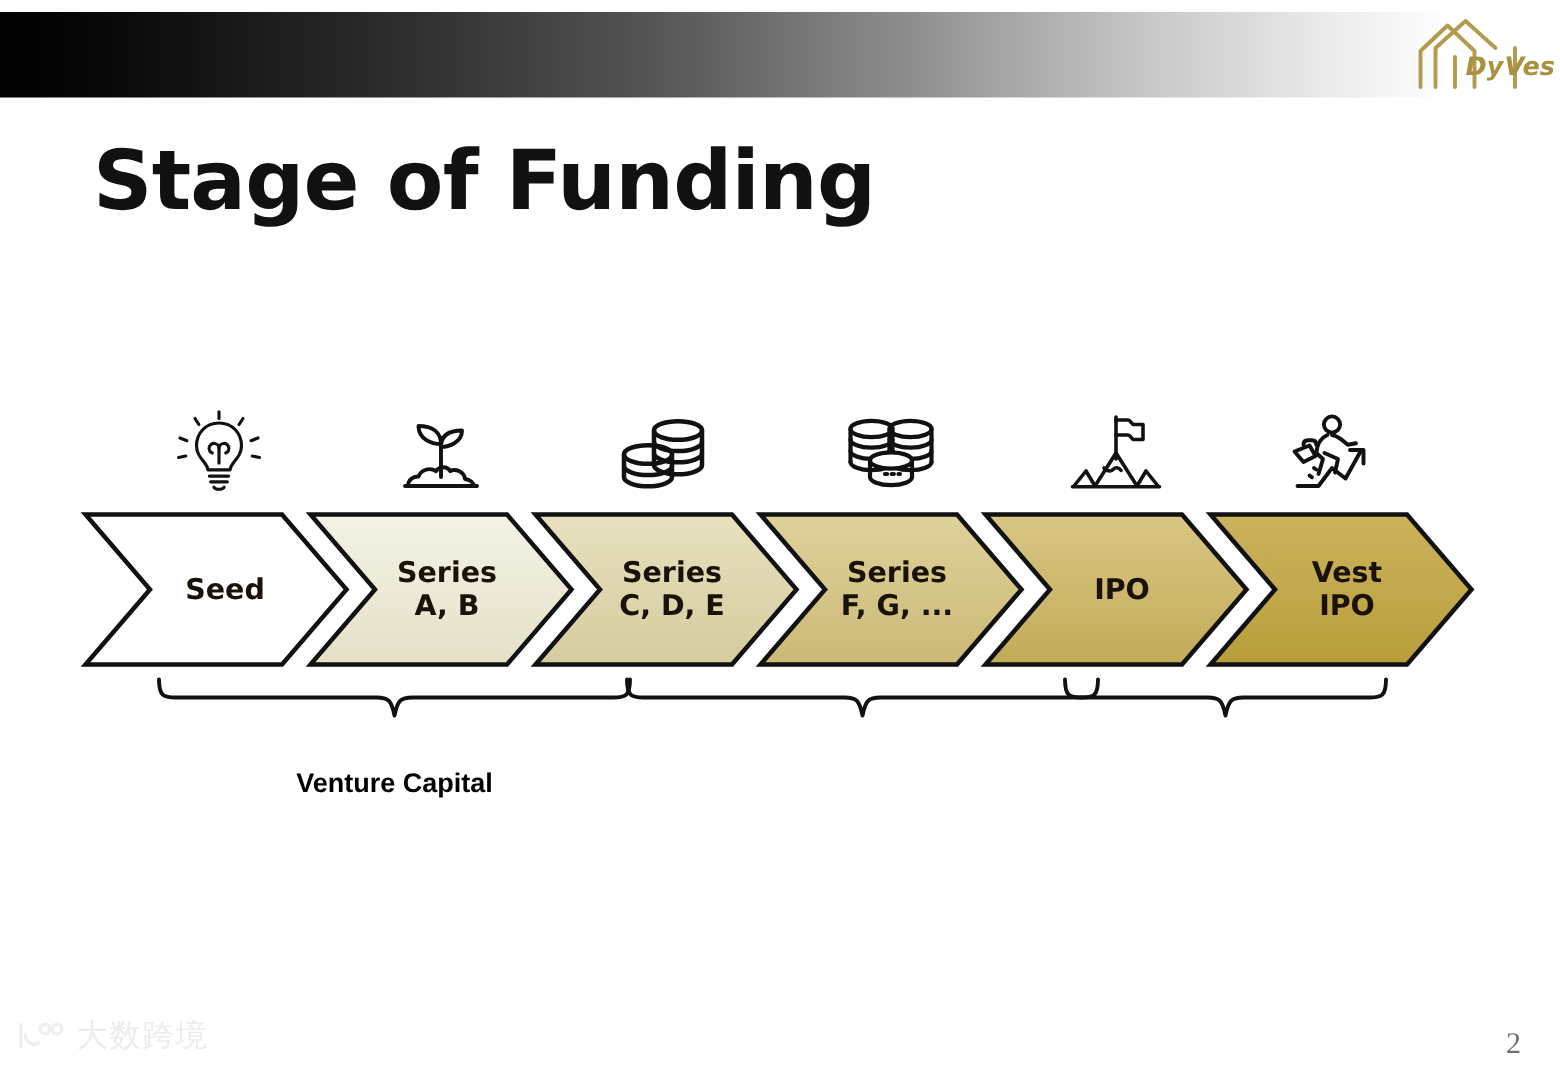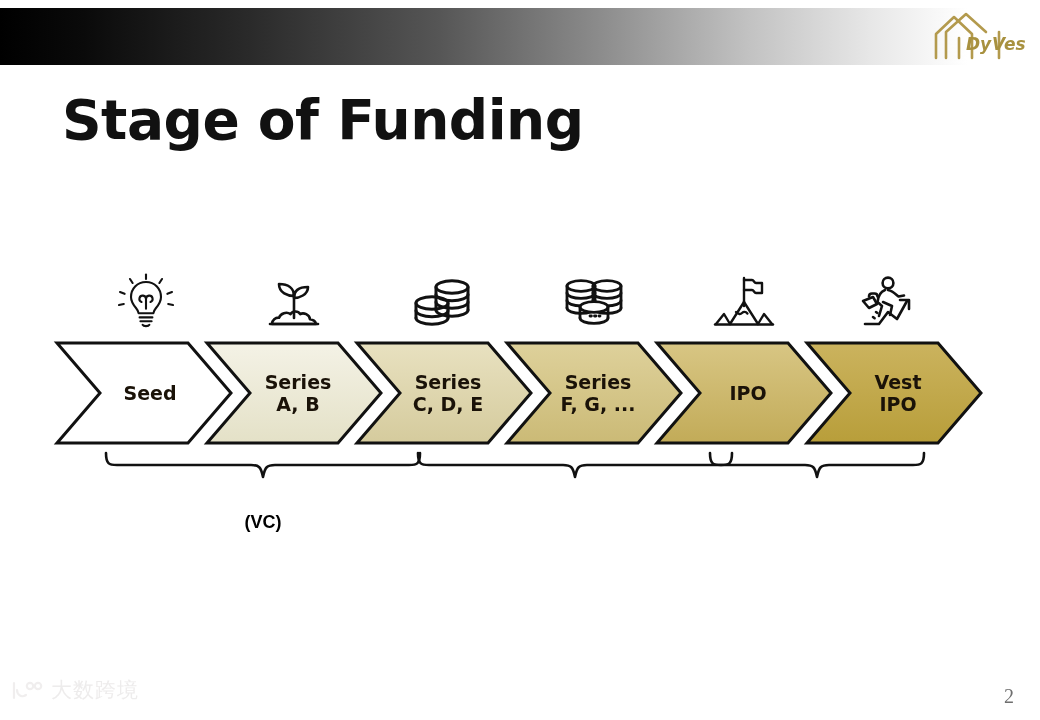--- a/index.html
+++ b/index.html
@@ -23,21 +23,21 @@
     width: 1040px;
     height: 57px;
     background: linear-gradient(to right,
        #000000 0%, #0a0a0a 8%, #2a2a2a 24%, #555555 42%,
        #8d8d8d 58%, #c2c2c2 72%, #e8e8e8 84%, #ffffff 93%, #ffffff 100%);
   }
 
   
   #logo {
     position: absolute;
-    right: 14px;
+    right: 3px;
     top: 8px;
     width: 96px;
     height: 56px;
   }
   #logo svg { display: block; }
 
   
   #page-title {
     position: absolute;
     left: 62px;
@@ -369,21 +369,21 @@
     <span>IPO</span>
   </div>
 
   <div class="brace" style="left:103px; width:320px;">
     <svg viewBox="0 0 320 30" preserveAspectRatio="none" xmlns="http://www.w3.org/2000/svg">
       <path d="M3 3 C3 14 6 15 14 15 H148 C156 15 158 17 160 27
                C162 17 164 15 172 15 H306 C314 15 317 14 317 3" fill="none" stroke="#111" stroke-width="2.6" stroke-linecap="round" stroke-linejoin="round"></path>
     </svg>
   </div>
   <div class="group-label" style="left:103px; width:320px;">
-    <div>(VC)</div>
+    <div>Venture Capital</div>
   </div>
 
   <div class="brace" style="left:415px; width:320px;">
     <svg viewBox="0 0 320 30" preserveAspectRatio="none" xmlns="http://www.w3.org/2000/svg">
       <path d="M3 3 C3 14 6 15 14 15 H148 C156 15 158 17 160 27
                C162 17 164 15 172 15 H306 C314 15 317 14 317 3" fill="none" stroke="#111" stroke-width="2.6" stroke-linecap="round" stroke-linejoin="round"></path>
     </svg>
   </div>
   <div class="group-label" style="left:415px; width:320px;">
   </div>

